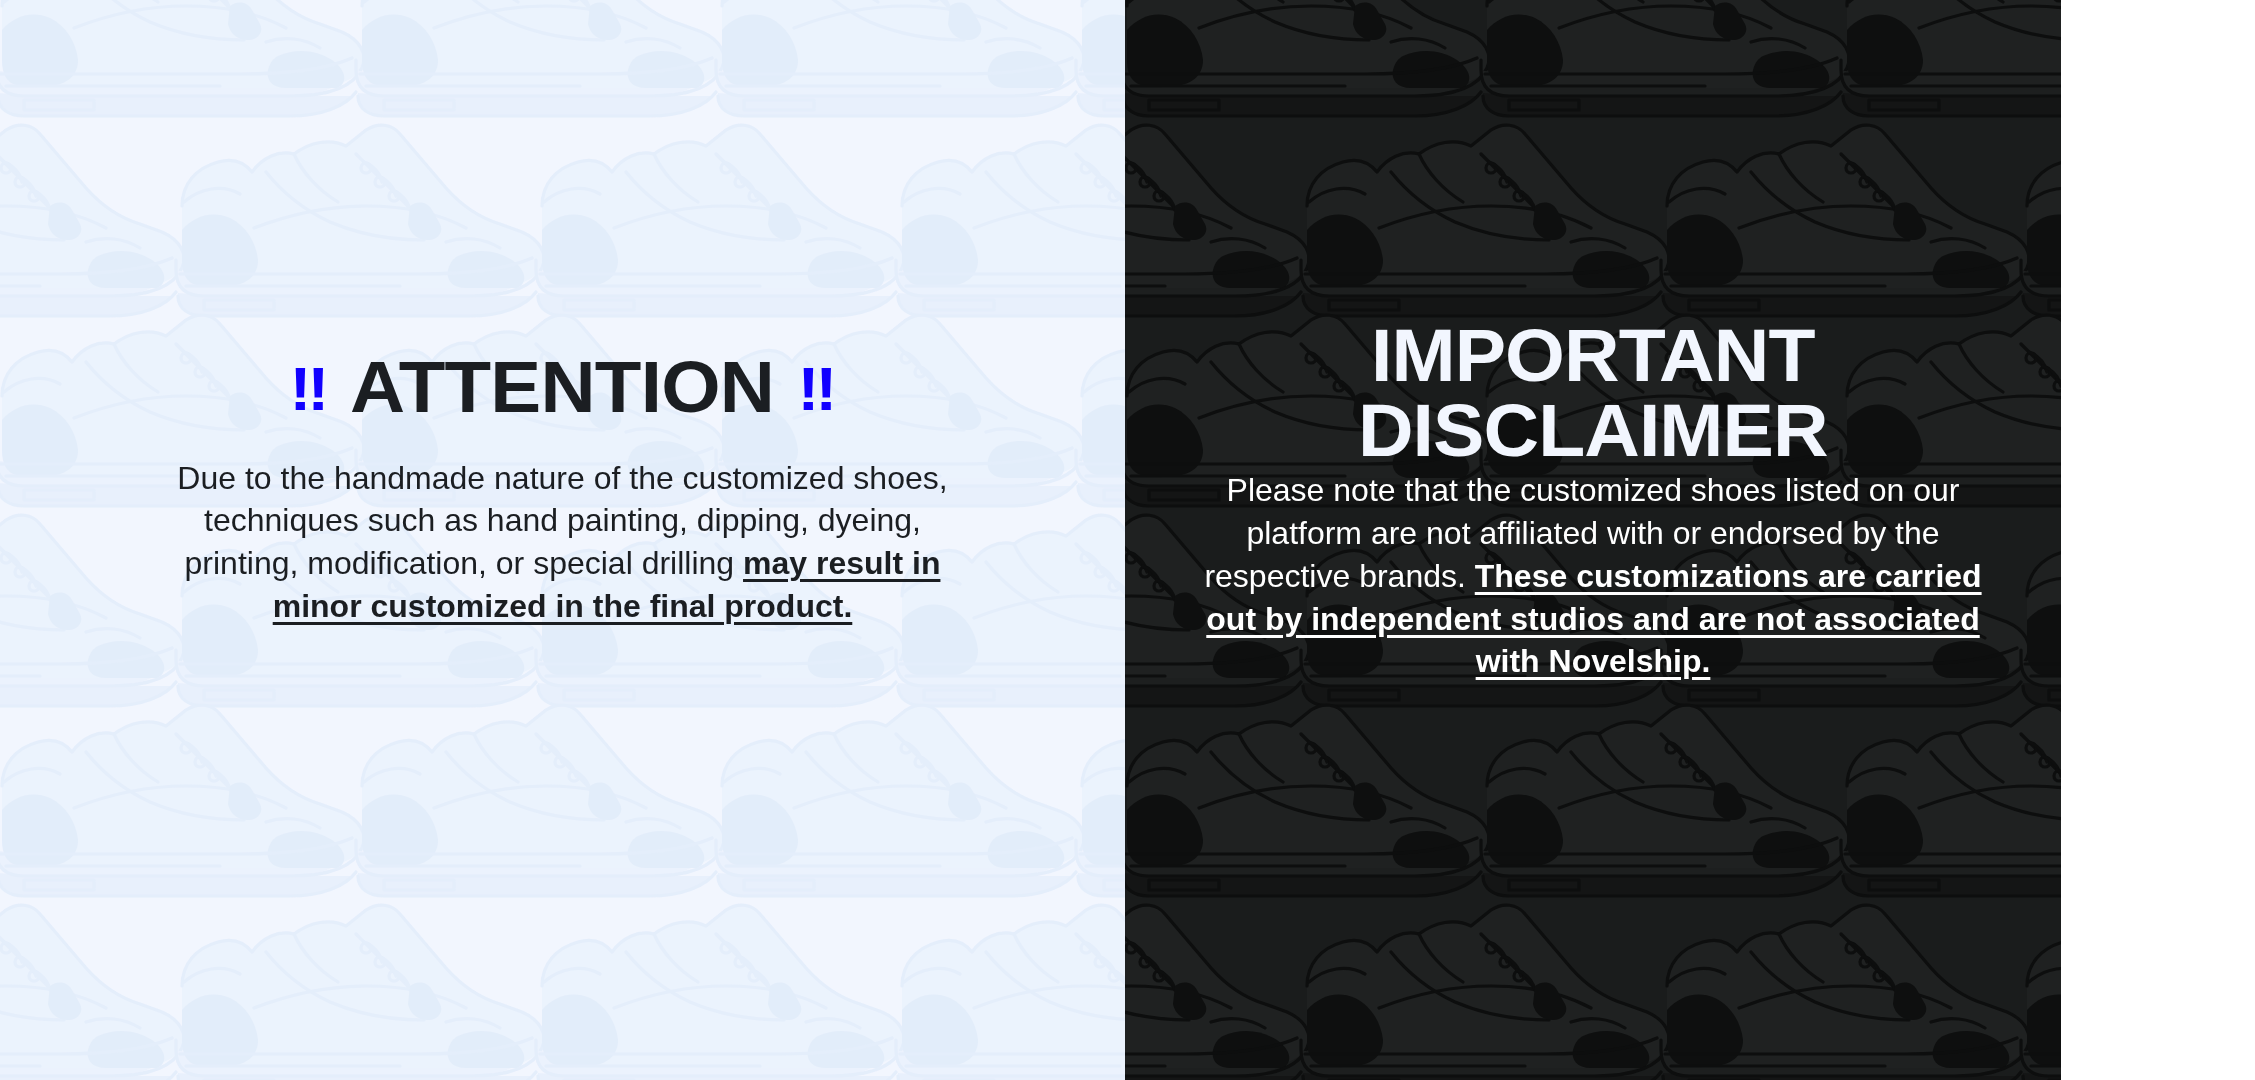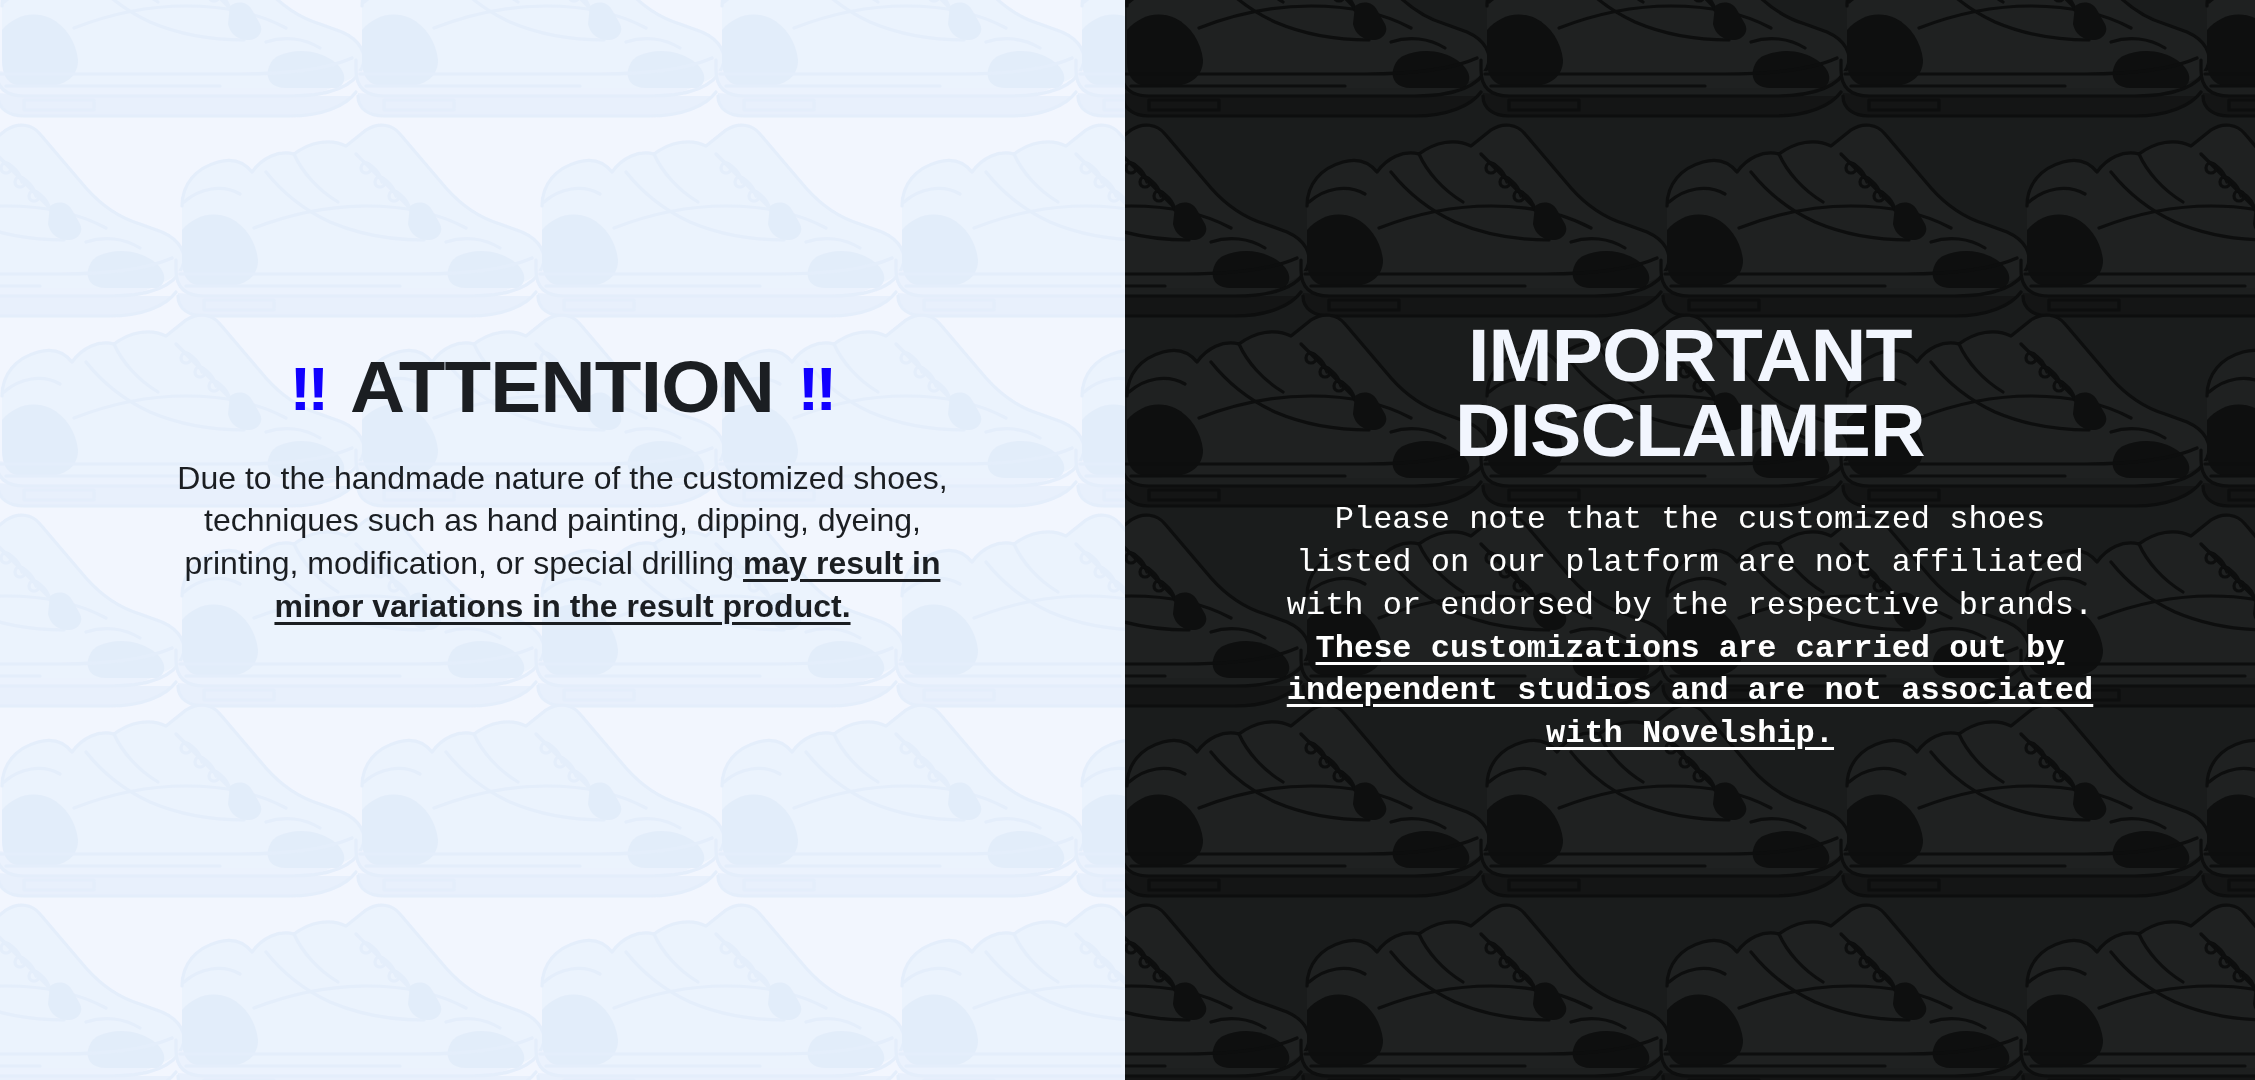--- a/index.html
+++ b/index.html
@@ -21,21 +21,21 @@
   .panel {
     position:relative;
     height:1080px;
     overflow:hidden;
     display:flex;
     flex-direction:column;
     align-items:center;
     justify-content:flex-start;
   }
   .panel-left  { width:1125px; background:#f2f6fe; }
-  .panel-right { width:1130px; background:#1a1c1c; }
+  .panel-right { width:936px; background:#1a1c1c; }
 
   
   .pattern {
     position:absolute;
     top:-210px; left:-150px;
     width:1500px; height:1560px;
     pointer-events:none;
     z-index:0;
   }
   .pattern svg { display:block; width:100%; height:100%; }
@@ -93,22 +93,20 @@
     margin-right:auto;
   }
   .body-left {
     color:#1b1e22;
     width:800px;
     margin-top:34px;
   }
   .body-right {
     color:#ffffff;
     width:820px;
-    margin-top:30px;
-    font-family:Liberation Mono, monospace;
   }
   .emphasis {
     font-weight:700;
     text-decoration:underline;
     text-decoration-thickness:2.5px;
     text-underline-offset:5px;
   }
 </style>
 </head>
 <body>
@@ -226,21 +224,21 @@
         </g>
       </svg>
     </div>
 
     <div class="content content-left">
       <h1 class="heading heading-left">
         <span class="bang bang-lead">‼</span><span>ATTENTION</span><span class="bang bang-tail">‼</span>
       </h1>
 
       <p class="body-text body-left">
-        <span>Due to the handmade nature of the customized shoes, techniques such as hand painting, dipping, dyeing, printing, modification, or special drilling </span><span class="emphasis">may result in minor variations in the result product.</span>
+        <span>Due to the handmade nature of the customized shoes, techniques such as hand painting, dipping, dyeing, printing, modification, or special drilling </span><span class="emphasis">may result in minor customized in the final product.</span>
       </p>
     </div>
   </section>
 
   <section class="panel panel-right">
 
     <div class="pattern">
       <svg viewBox="0 0 1500 1560" xmlns="http://www.w3.org/2000/svg" aria-hidden="true">
         <defs>
           <g id="sneakerD">

